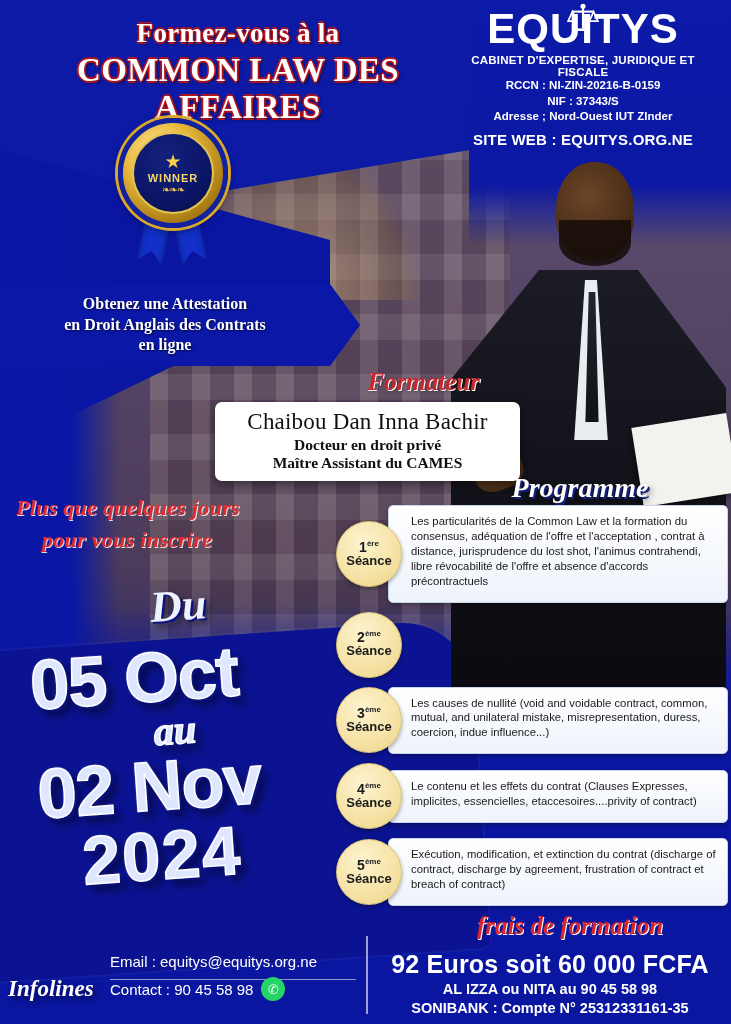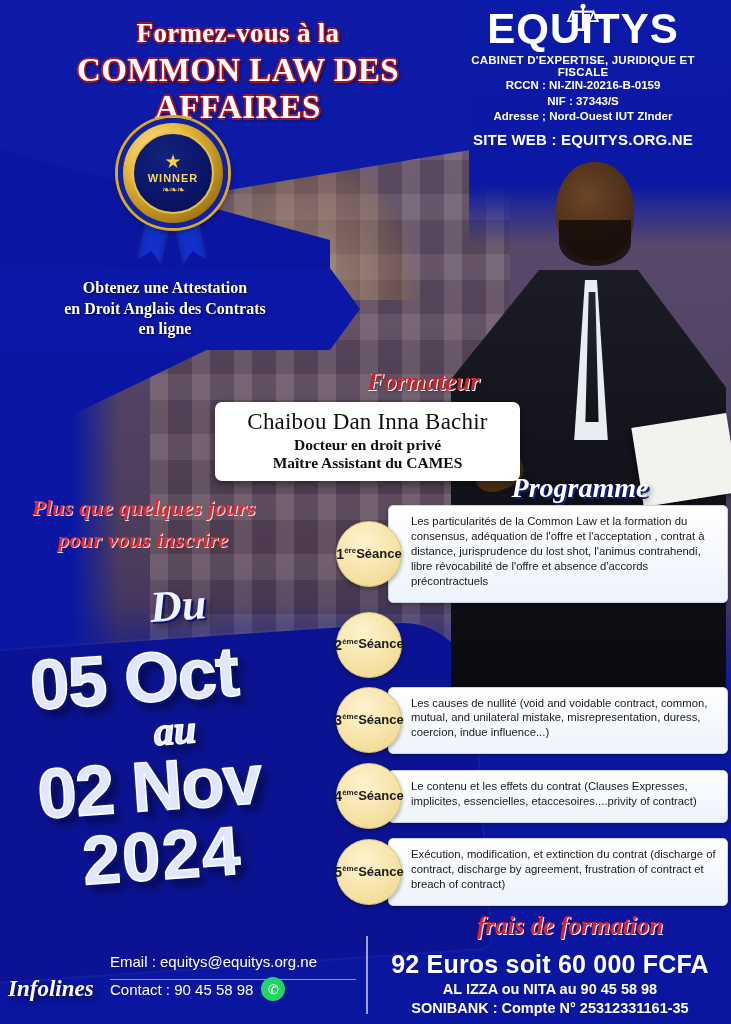--- a/index.html
+++ b/index.html
@@ -126,21 +126,21 @@
   .badge .laurel { color:#f0c94a; font-size:10px; letter-spacing:-1px; }
   .badge .ribbon-l, .badge .ribbon-r {
     position:absolute; top:88px; width:26px; height:58px; background:#1230c8;
     box-shadow: inset 0 0 6px rgba(0,0,0,.5);
   }
   .badge .ribbon-l { left:30px; transform: rotate(12deg); clip-path: polygon(0 0, 100% 0, 100% 100%, 50% 78%, 0 100%); }
   .badge .ribbon-r { left:64px; transform: rotate(-12deg); clip-path: polygon(0 0, 100% 0, 100% 100%, 50% 78%, 0 100%); }
 
   
   .attest {
-    position:absolute; left:0; top:268px; width:360px; height:82px; z-index:9;
+    position:absolute; left:0; top:284px; width:360px; height:82px; z-index:9;
     background:#0b17a6;
     clip-path: polygon(0 0, 330px 0, 360px 41px, 330px 82px, 0 82px);
     display:flex; align-items:center;
   }
   .attest-in {
     width:330px; text-align:center; color:#fff; font-weight:bold; font-size:16px;
     font-family:"Liberation Serif", serif; line-height:1.28;
     text-shadow: 1px 1px 2px rgba(0,0,0,.65);
   }
   
@@ -194,21 +194,21 @@
     text-align:center; box-shadow: 0 3px 8px rgba(0,0,0,.45);
   }
   .fc-name {
     font-family:"Liberation Serif", serif; font-size:23px; color:#111; letter-spacing:.2px;
   }
   .fc-l1 { font-family:"Liberation Serif", serif; font-weight:bold; font-size:15.5px; color:#111; margin-top:1px;}
   .fc-l2 { font-family:"Liberation Serif", serif; font-weight:bold; font-size:15.5px; color:#111; }
 
   
   .urgency {
-    position:absolute; left:32px; top:492px; width:330px; z-index:9;
+    position:absolute; left:16px; top:492px; width:330px; z-index:9;
     font-family:"Liberation Serif", serif; font-style:italic; font-weight:bold;
     color:#e02a30; font-size:22px; line-height:1.45; letter-spacing:.3px;
     text-shadow: 1px 1px 0 rgba(255,255,255,.85);
   }
   .urgency .l2 { display:block; margin-left:26px; }
 
   
   .du {
     position:absolute; left:150px; top:580px; z-index:10;
     font-family:"Liberation Serif", serif; font-style:italic; font-weight:bold;
@@ -234,21 +234,21 @@
     font-family:"Liberation Serif", serif; font-style:italic; font-weight:bold;
     font-size:28px; color:#ffffff;
     text-shadow: 2px 2px 0 #12207f, 3px 4px 6px rgba(0,0,0,.55);
   }
   .prog-list { position:absolute; left:336px; top:505px; width:392px; z-index:11; }
   .prog-row { position:relative; margin-bottom:9px; display:flex; align-items:center; }
   .seance {
     width:66px; min-width:66px; height:66px; border-radius:50%;
     background: radial-gradient(circle at 40% 32%, #fdf3cf 0%, #f6e3a8 55%, #ecd485 100%);
     border:1px solid #d9c276;
-    display:flex; align-items:center; justify-content:center;
+    display:flex; flex-direction:column; align-items:center; justify-content:center;
     color:#1b1b1b; z-index:3; box-shadow: 0 2px 4px rgba(0,0,0,.35);
   }
   .seance .n { font-size:14px; font-weight:bold; line-height:1; }
   .seance .n sup { font-size:8px; }
   .seance .w { font-size:13px; font-weight:bold; line-height:1.1; }
   .prog-text {
     margin-left:-14px; padding:8px 10px 13px 22px;
     background: linear-gradient(180deg,#ffffff 0%, #eef3fb 100%);
     border:1px solid #c8d4e8; border-radius:5px;
     font-size:11.3px; color:#1a1a1a; line-height:1.32; flex:1;

